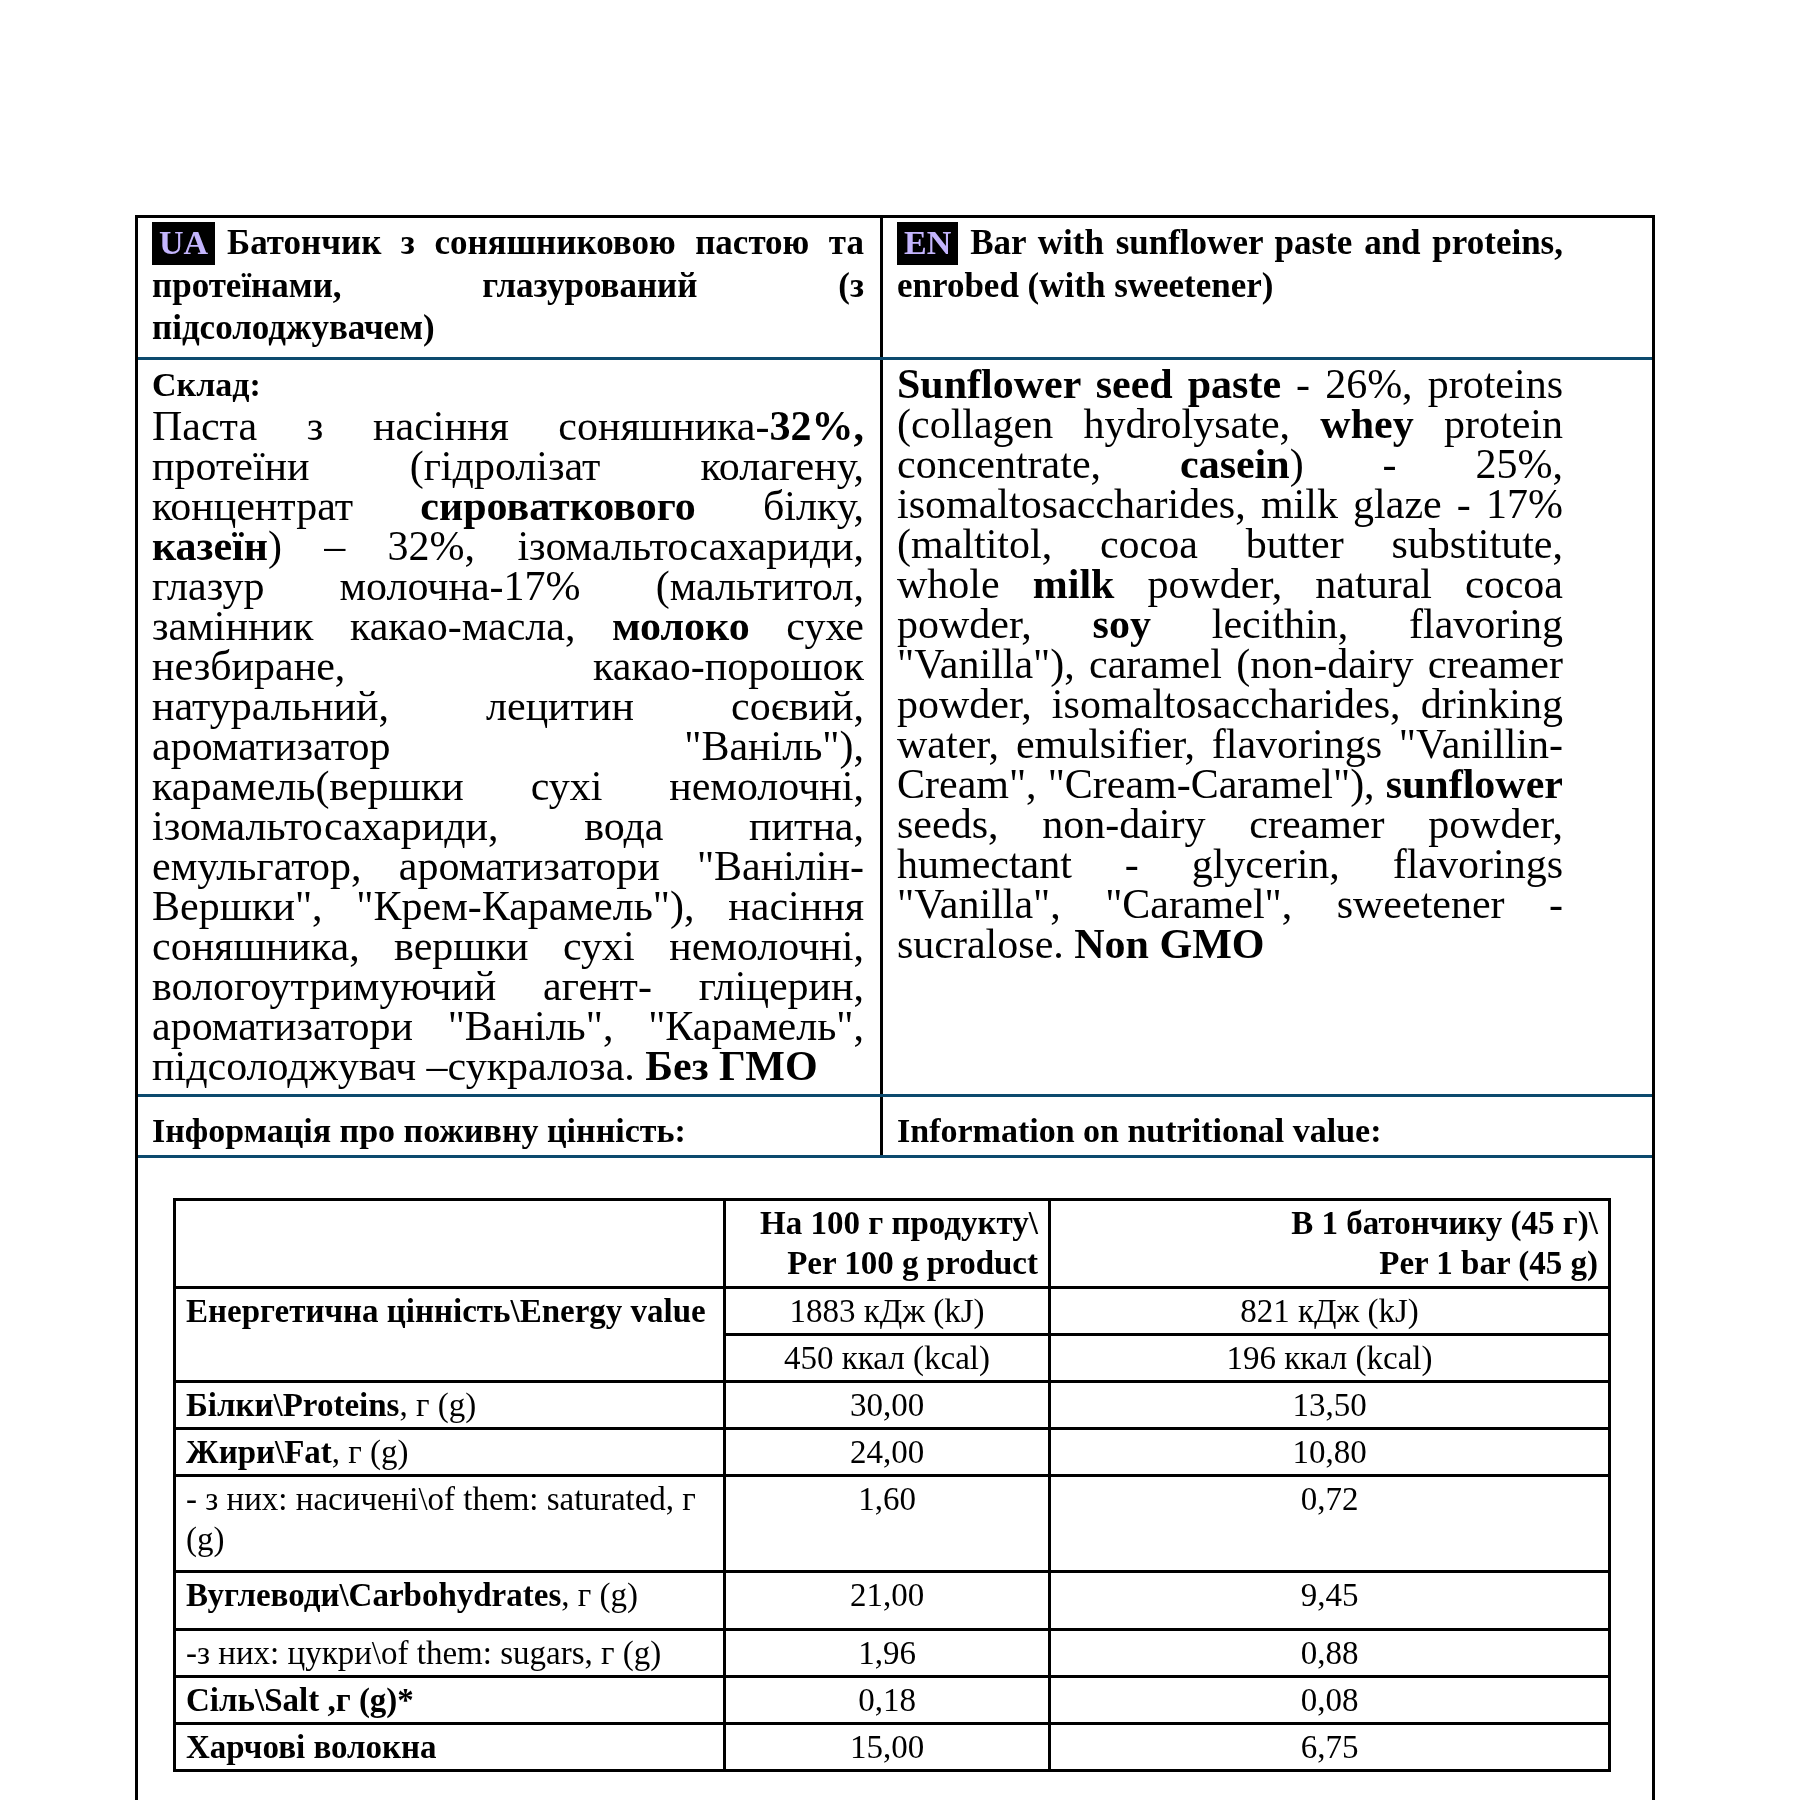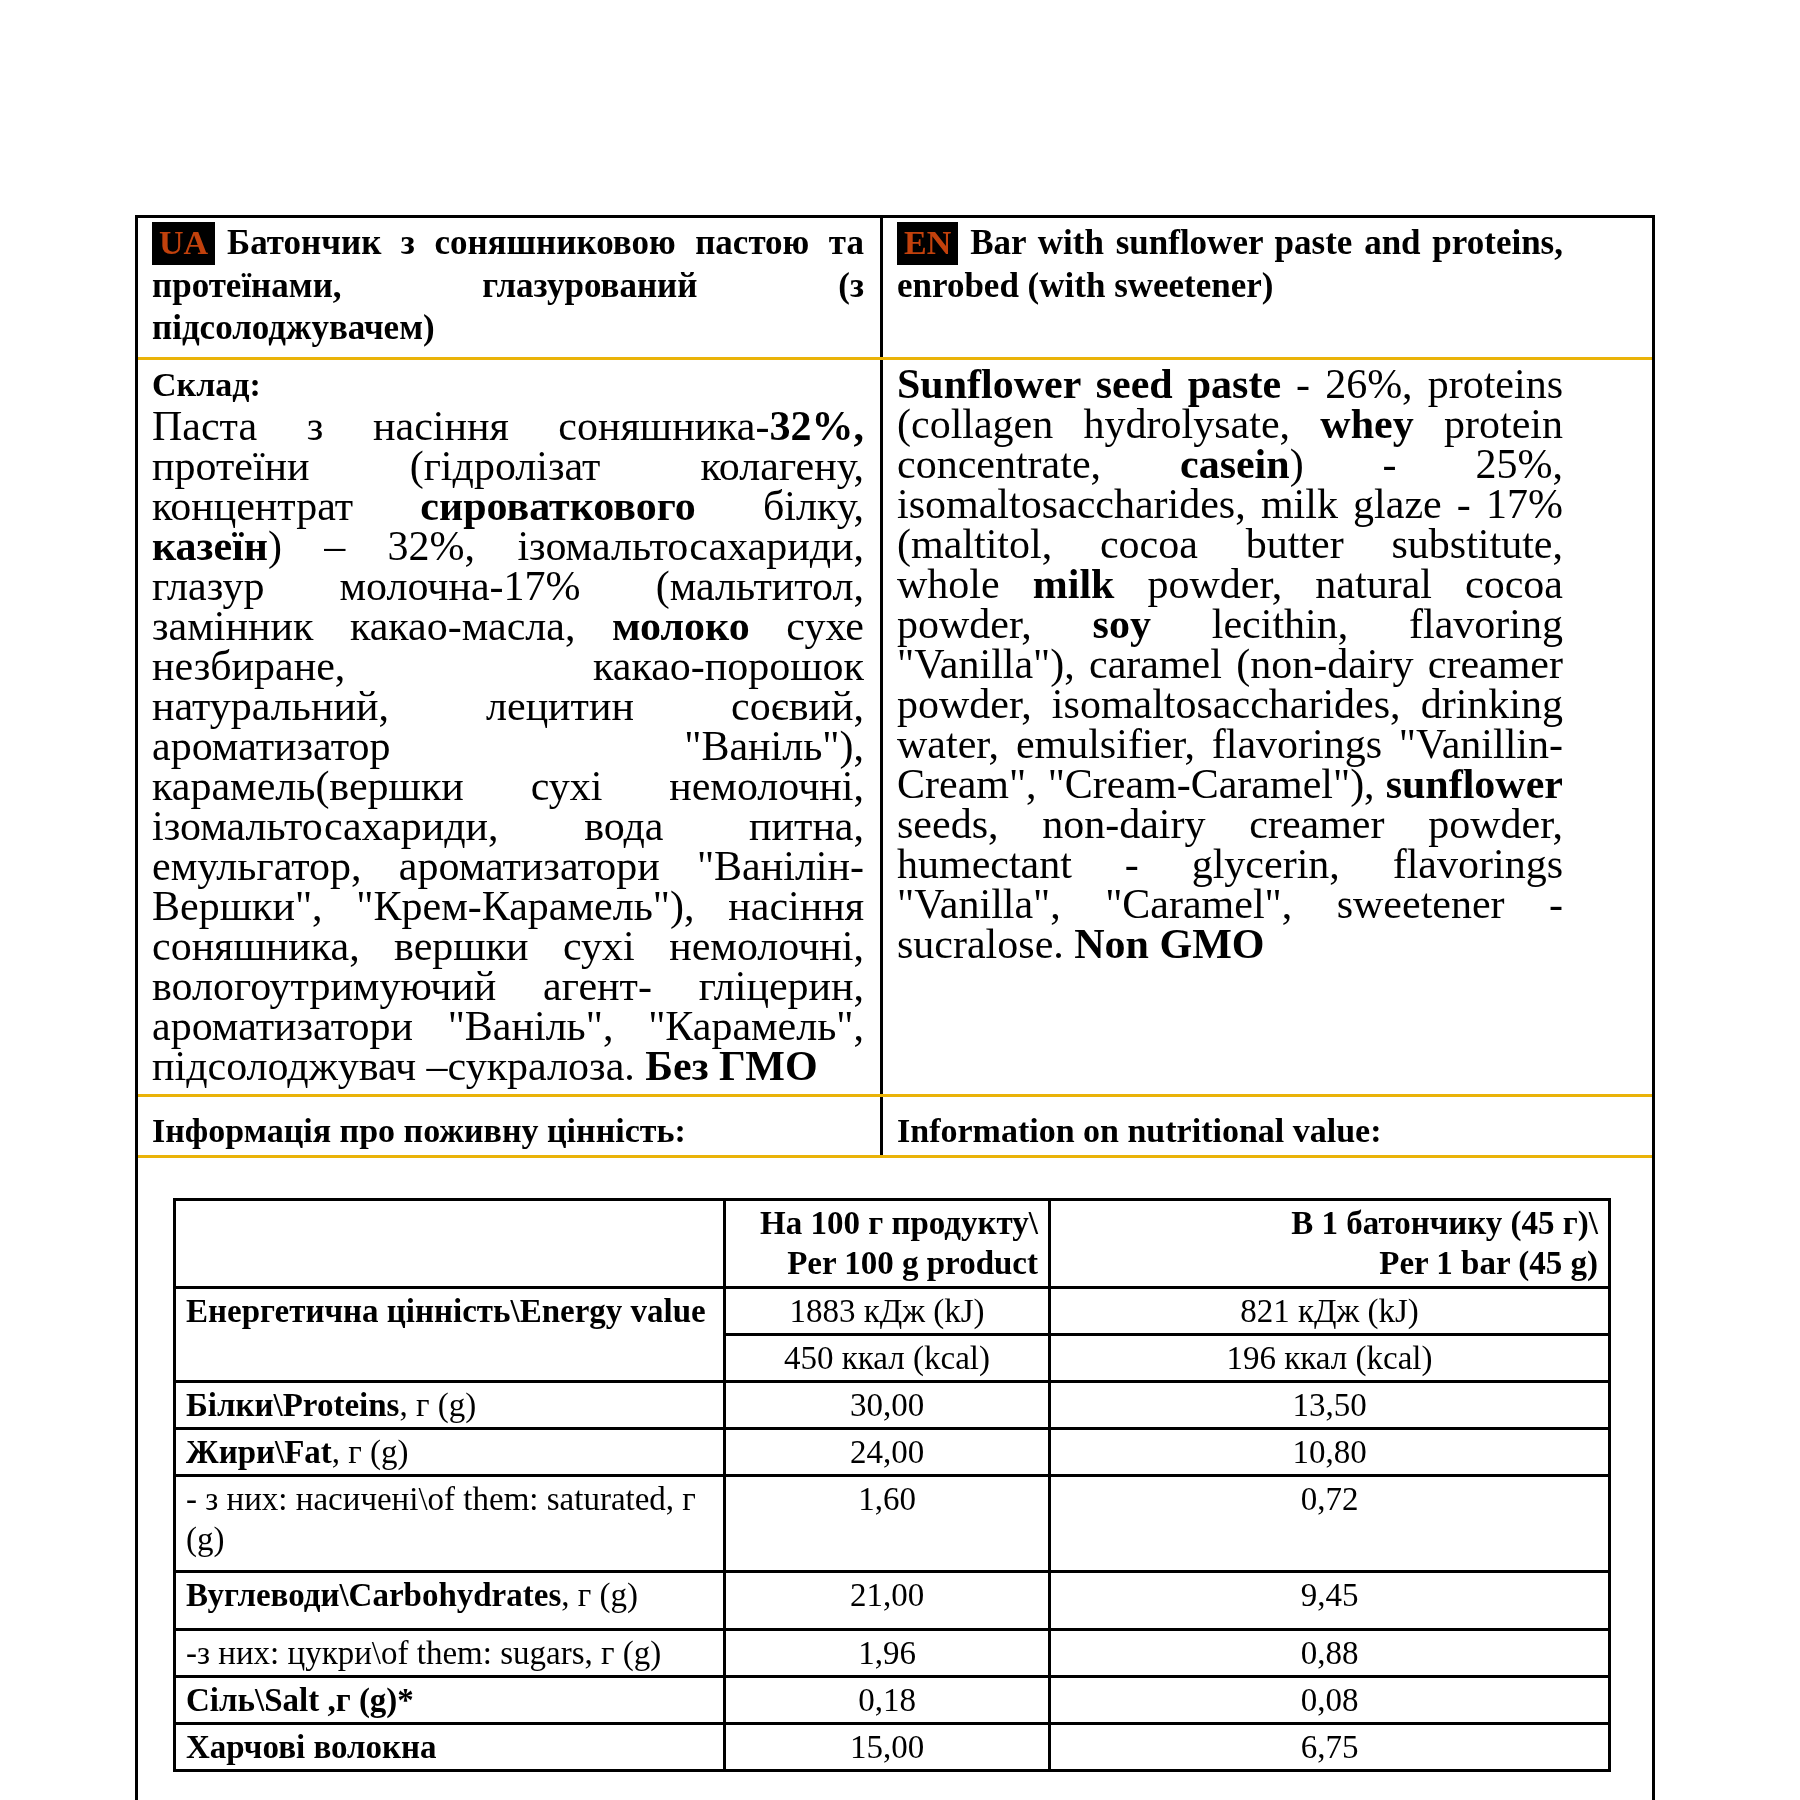--- a/index.html
+++ b/index.html
@@ -10,31 +10,31 @@
     font-family:"Liberation Serif","DejaVu Serif",serif;
     overflow:hidden;
   }
   .sheet{ position:relative; width:1800px; height:1800px; }
 
   .outer{
     position:absolute; left:135px; top:215px; width:1520px;
     border:3px solid #000; box-sizing:border-box;
     background:#fff;
   }
-  .trow{ display:flex; border-top:3px solid #eab308; }
+  .trow{ display:flex; border-top:3px solid #0c4a6e; }
   .trow:first-child{ border-top:none; }
   .cell{ box-sizing:border-box; padding:4px 16px 8px 14px; }
   .cell.ua{ width:745px; border-right:3px solid #000; }
   .cell.en{ width:696px; }
 
   .title-text{
     font-weight:bold; font-size:35px; line-height:42px; text-align:justify;
   }
   .badge{
-    display:inline-block; background:#000; color:#c2410c;
+    display:inline-block; background:#000; color:#c4b5fd;
     font-weight:bold; font-size:34px; line-height:40px;
     padding:1px 7px 2px 7px; margin-right:12px;
   }
   .row-title .cell{ min-height:118px; }
 
   .heading{ font-weight:bold; font-size:34px; line-height:42px; }
   .bodytext{ font-size:42px; line-height:40px; text-align:justify; }
   .b{ font-weight:bold; }
   .row-ingredients .cell{ min-height:608px; }
 

